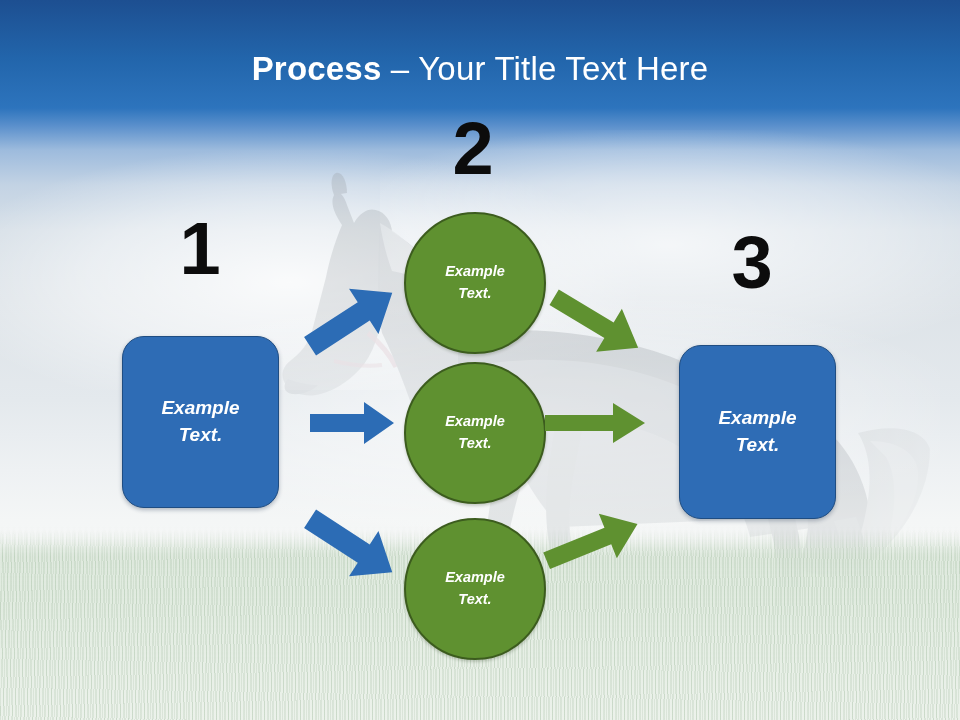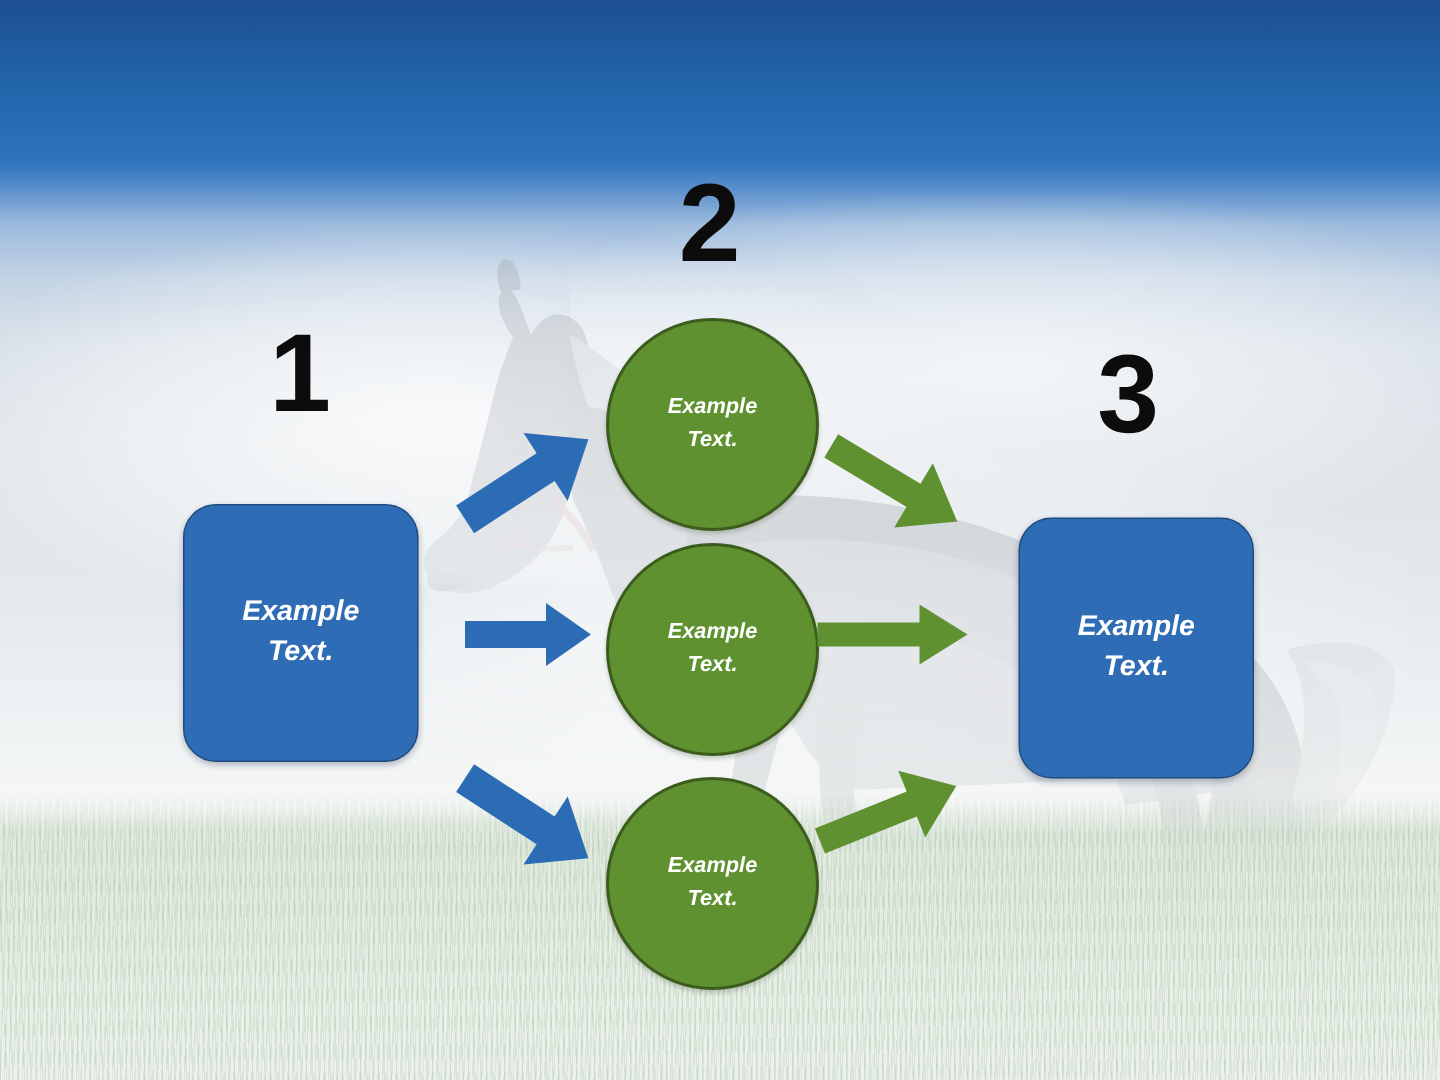--- a/index.html
+++ b/index.html
@@ -277,20 +277,21 @@
       <path d="M616 438 L642 440 L640 466 L614 464 Z" fill="#eceeef"></path>
 
       <path d="M230 228 C250 246 276 256 304 254 C284 264 254 262 232 250 Z" fill="#aab0b5" opacity="0.8"></path>
     </svg>
   </div>
 
   <div class="bg-grass-tips"></div>
   <div class="bg-grass"></div>
 
   <div class="title-band"></div>
+  <div class="title-text"><span class="bold">Process</span><span class="light"> – Your Title Text Here</span></div>
 
   <div class="step-num" id="num-1">1</div>
   <div class="step-num" id="num-2">2</div>
   <div class="step-num" id="num-3">3</div>
 
   <div class="blue-box" id="box-start">
     <div class="box-label">Example
 Text.</div>
   </div>
 

